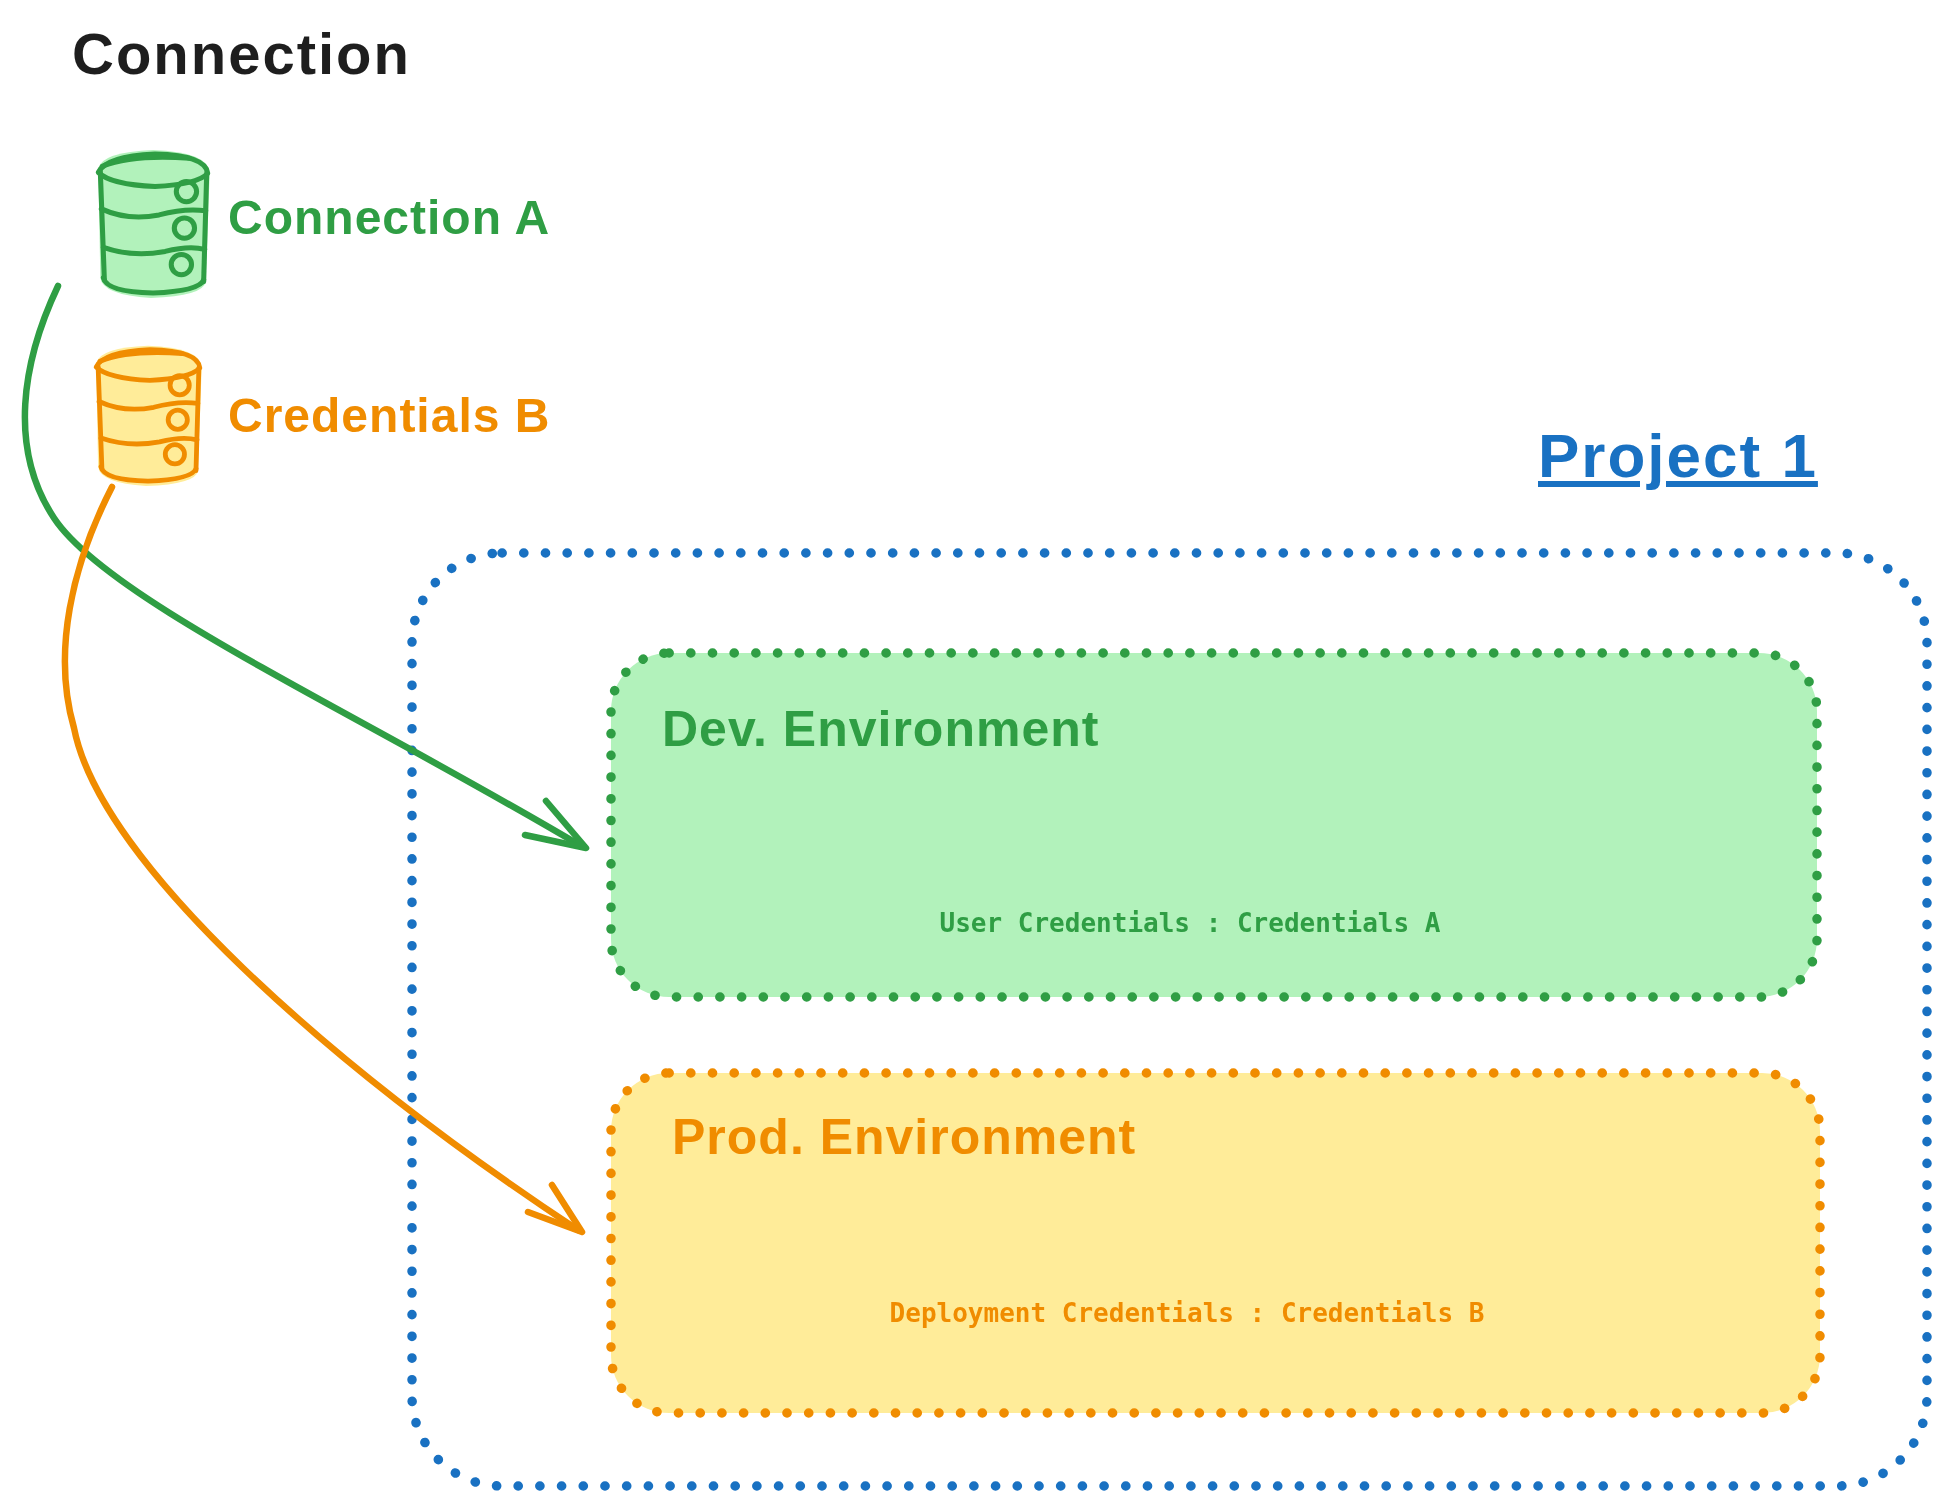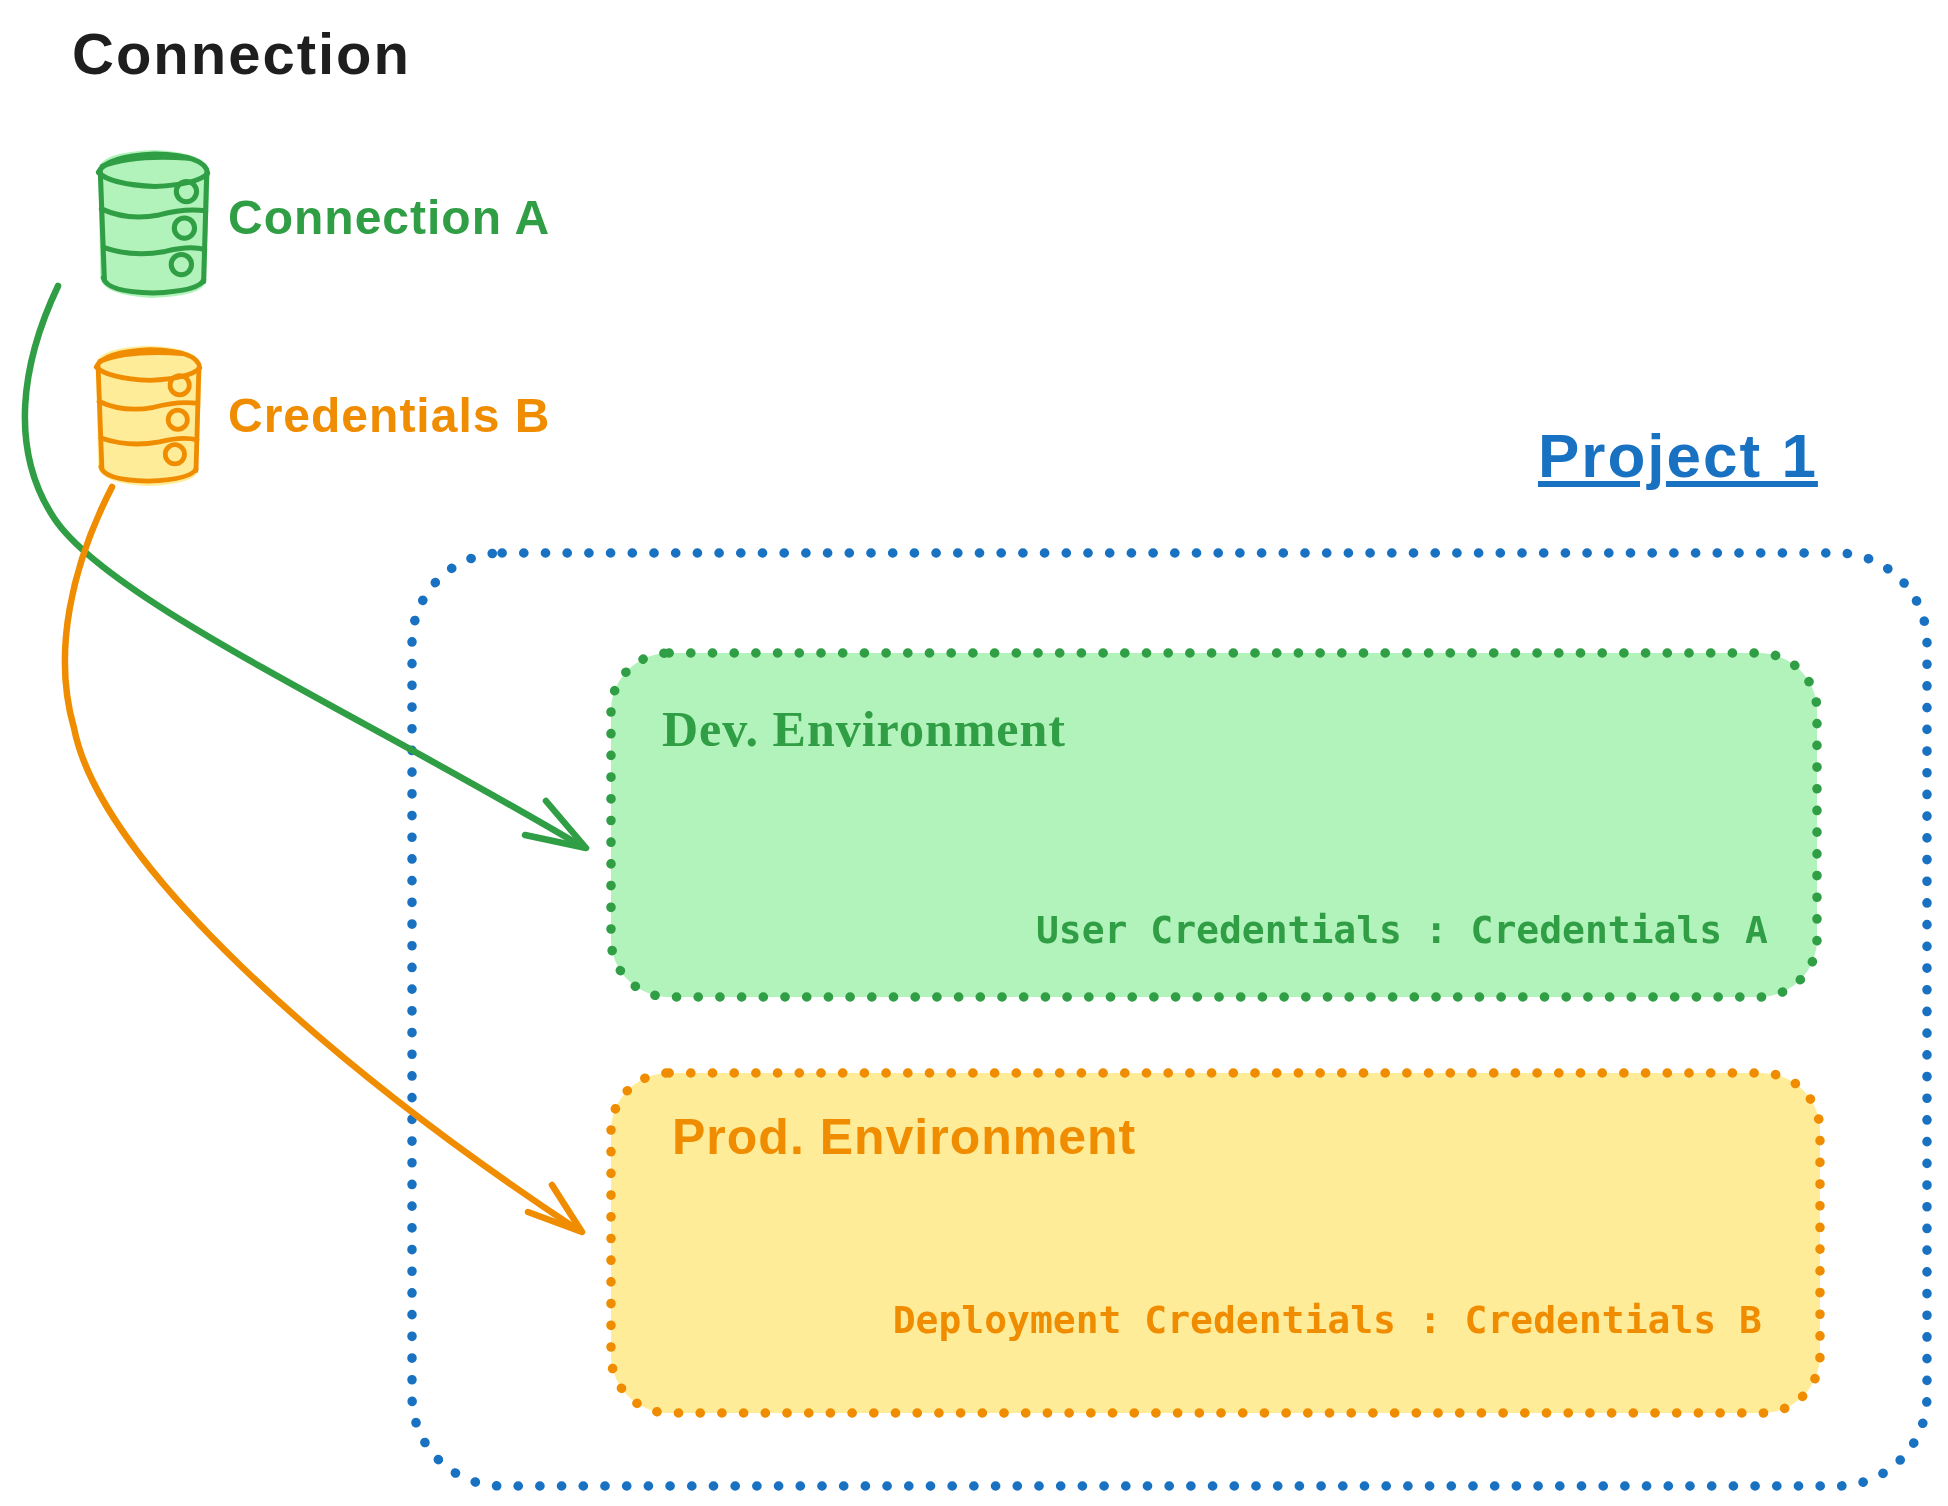--- a/index.html
+++ b/index.html
@@ -29,25 +29,25 @@
 
   .project-title{
     left:1538px; top:420px;
     font-size:62px; font-weight:700; letter-spacing:2px;
     color:#1971c2; white-space:nowrap;text-decoration:underline;
   }
 
   .env-title{
     font-size:50px; font-weight:600; letter-spacing:1px; white-space:nowrap;
   }
-  .env-title.dev{left:662px; top:700px; color:#2f9e44;font-family:Liberation Serif, serif;}
+  .env-title.dev{left:662px; top:700px; color:#2f9e44;}
   .env-title.prod{left:672px; top:1108px; color:#f08c00;}
 
   .env-cred{
-    font-size:38px; font-weight:600; text-align:right; white-space:nowrap;
+    font-size:26px; font-weight:600; text-align:center; white-space:nowrap;
   }
   .env-cred.dev{left:612px; top:908px; width:1156px; color:#2f9e44;}
   .env-cred.prod{left:612px; top:1298px; width:1150px; color:#f08c00;}
 
   .shape-layer{left:0; top:0; width:1948px; height:1506px; pointer-events:none;}
 
   .rect-blue{fill:none; stroke:#1971c2; stroke-width:9.5; stroke-dasharray:0.2 21.5; stroke-linecap:round;}
   .rect-green{fill:#b2f2bb; stroke:#2f9e44; stroke-width:9.5; stroke-dasharray:0.2 21.5; stroke-linecap:round;}
   .rect-orange{fill:#ffec99; stroke:#f08c00; stroke-width:9.5; stroke-dasharray:0.2 21.5; stroke-linecap:round;}
 

